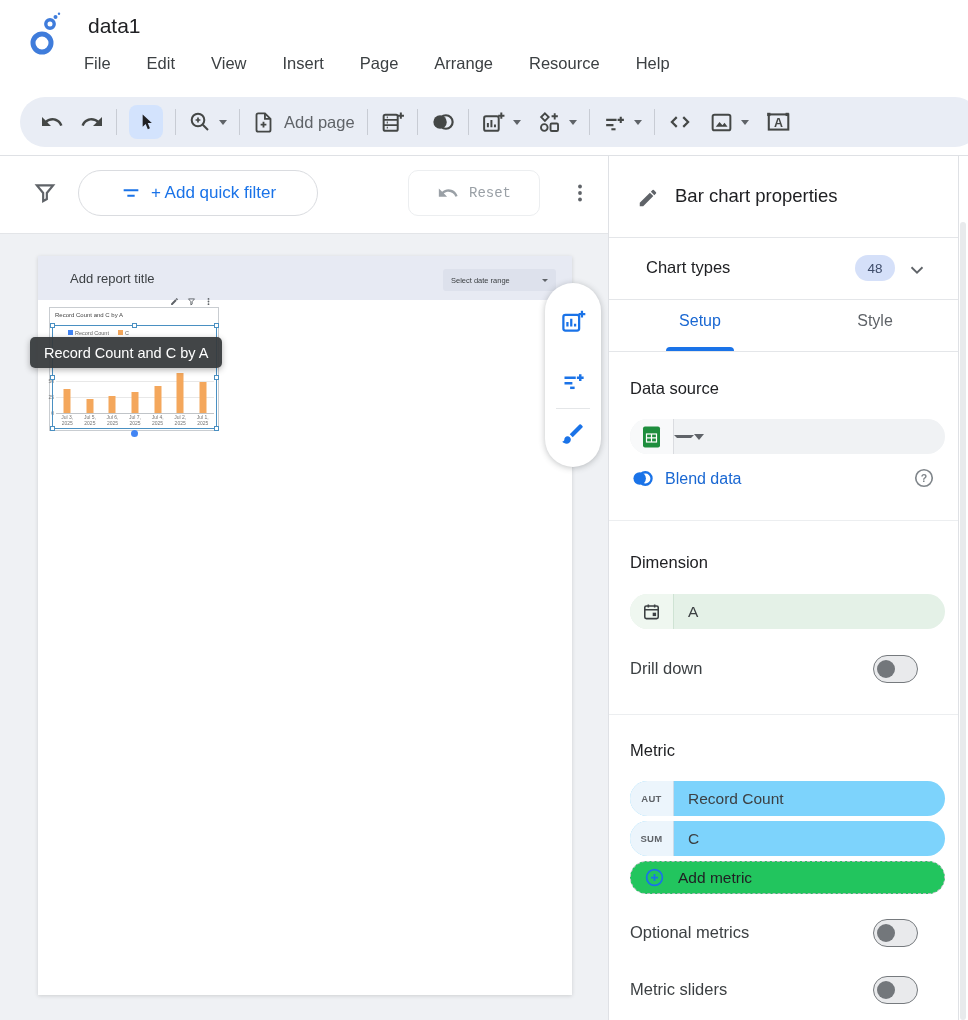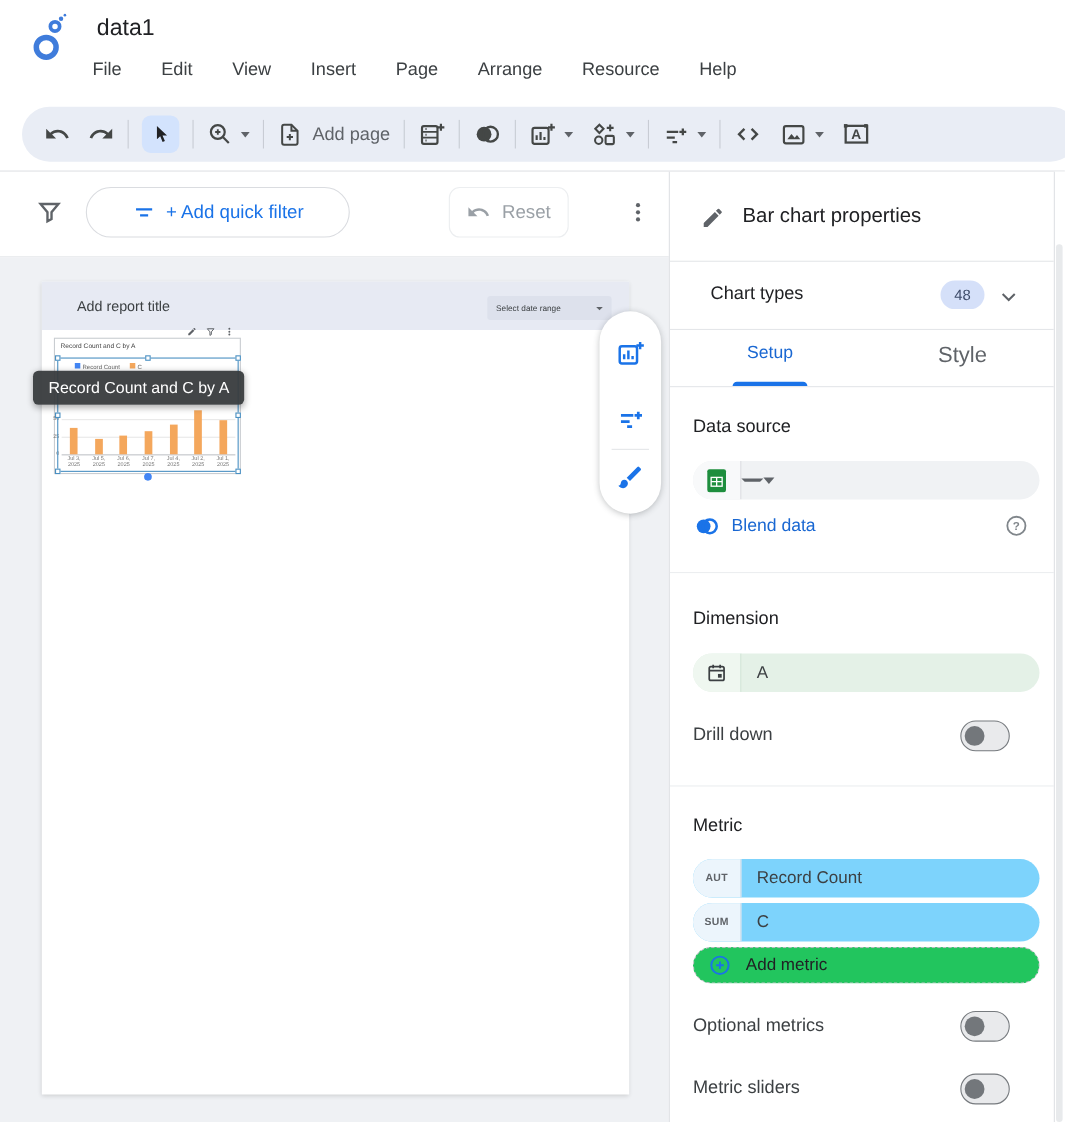--- a/index.html
+++ b/index.html
@@ -23,23 +23,23 @@
     display:flex; align-items:center; justify-content:center; flex:none; }
   .caret { width:0; height:0; border-left:4.5px solid transparent; border-right:4.5px solid transparent;
     border-top:5.5px solid #5f6368; margin-left:7px; flex:none; }
   #add-page-label { font-size:16.5px; color:#5f6368; margin-left:9px; }
 
   
   #hline-toolbar { left:0; top:155px; width:968px; height:1px; background:#dfe1e5; }
   #quick-filter-pill { left:78px; top:170px; width:240px; height:46px; border:1px solid #dadce0;
     border-radius:23px; display:flex; align-items:center; justify-content:center; gap:9px;
     color:#1a73e8; font-size:17px; font-weight:500; background:#fff; }
-  #reset-btn { left:408px; top:170px; width:109px; height:46px; background:#fff;
+  #reset-btn { left:408px; top:170px; width:132px; height:46px; background:#fff;
     border:1px solid #eceef0; border-radius:10px; display:flex; align-items:center;
-    justify-content:center; gap:10px; color:#9aa0a6; font-size:17px; }
+    justify-content:center; gap:10px; color:#9aa0a6; font-size:14px;font-family:Liberation Mono, monospace; }
   #filterbar-bottom { left:0; top:233px; width:608px; height:1px; background:#e3e5e8; }
 
   
   #canvas { left:0; top:234px; width:608px; height:786px; background:#eff1f4; }
   #page { left:38px; top:256px; width:534px; height:739px; background:#fff;
     box-shadow:0 1px 4px rgba(0,0,0,.14); }
   #page-header { left:38px; top:256px; width:534px; height:44px; background:#e7eaf3;
     display:flex; align-items:center; }
   #report-title { margin-left:32px; font-size:13px; color:#3c4043; }
   #date-range-btn { left:443px; top:269px; width:113px; height:22px; background:#dde1ec;
@@ -83,21 +83,21 @@
   
   #panel-vline { left:608px; top:156px; width:1px; height:864px; background:#dfe1e5; }
   .pline { position:absolute; left:609px; width:349px; height:1px; background:#e4e6e9; }
   #panel-title { left:675px; top:185px; font-size:18.5px; color:#202124; }
   #chart-types-label { left:646px; top:258px; font-size:16.5px; color:#202124; }
   #chart-types-badge { left:855px; top:255px; width:40px; height:26px; background:#d5e0f9;
     border-radius:13px; color:#3f4d6b; font-size:13.5px; display:flex; align-items:center;
     justify-content:center; }
   #tab-setup { left:660px; top:312px; width:80px; text-align:center; font-size:16px;
     color:#1967d2; font-weight:500; }
-  #tab-style { left:835px; top:312px; width:80px; text-align:center; font-size:20px; color:#5f6368; }
+  #tab-style { left:835px; top:312px; width:80px; text-align:center; font-size:16px; color:#5f6368; }
   #tab-underline { left:666px; top:347px; width:68px; height:4px; background:#1a73e8;
     border-radius:4px 4px 0 0; }
   .sec-h { font-size:16.5px; color:#202124; }
   .pill { position:absolute; left:630px; width:315px; height:35px; border-radius:17.5px;
     display:flex; align-items:center; overflow:hidden; }
   .pill .icon-area { width:44px; height:100%; display:flex; align-items:center; justify-content:center;
     flex:none; }
   .pill .plabel { flex:1; padding-left:14px; font-size:15.5px; color:#5f6368; }
   .pill .agg { font-size:9.5px; font-weight:bold; color:#5f6368; letter-spacing:.3px; }
   #ds-pill { background:#f0f2f4; } #ds-pill .icon-area { background:#f8f9fa; border-right:1px solid #dadce0; }

